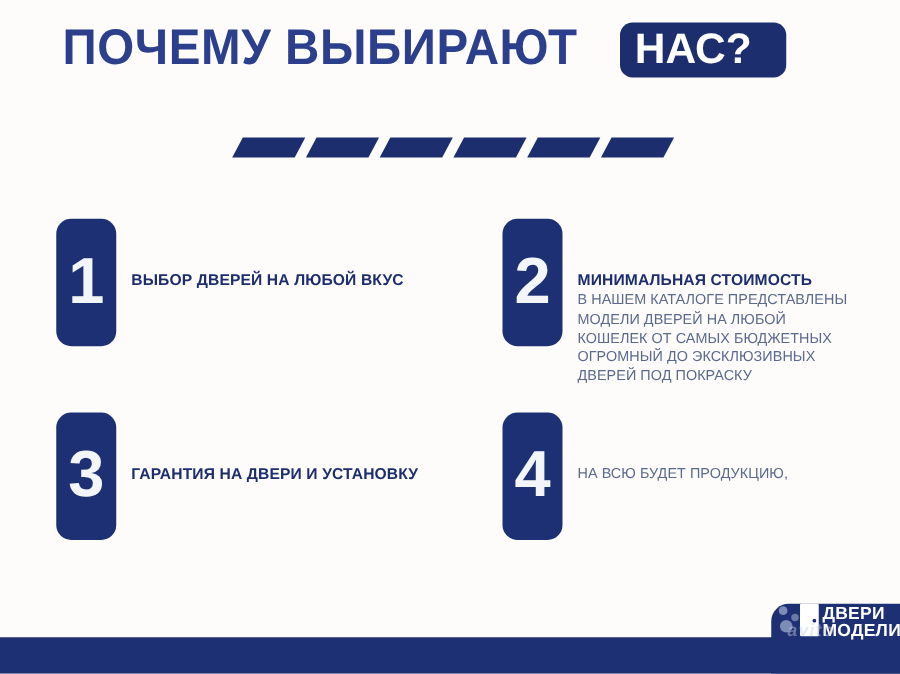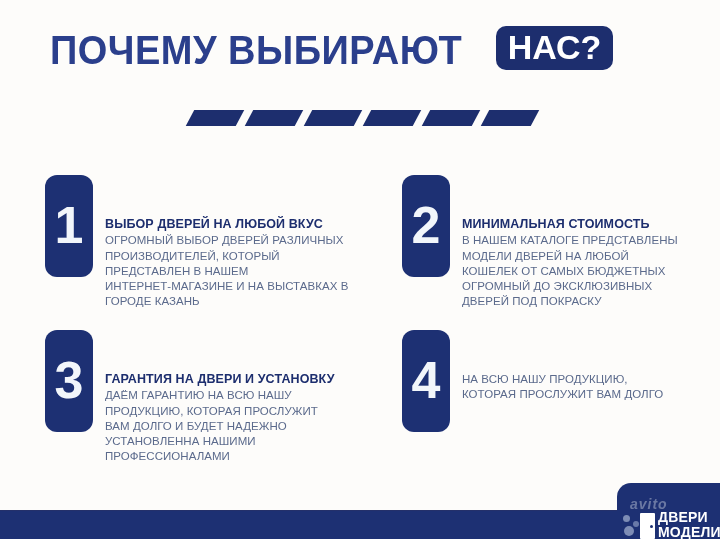--- a/index.html
+++ b/index.html
@@ -5,30 +5,30 @@
   html,body{margin:0;padding:0;}
   body{
     width:720px;height:539px;
     background:#fdfcfa;
     font-family:"Liberation Sans","DejaVu Sans",sans-serif;
     overflow:hidden;position:relative;
   }
   
   #title-block{
     position:absolute;left:50px;top:18px;width:640px;height:52px;
-    display:flex;align-items:flex-end;
+    display:flex;align-items:flex-start;
   }
   #title-main{
     font-size:40px;font-weight:bold;color:#2b3f8c;
     letter-spacing:0.5px;line-height:1;white-space:nowrap;
     transform:scaleX(0.95);transform-origin:left center;
   }
   #title-badge{
     margin-left:12px;background:#1d2e6e;border-radius:10px;
-    padding:4px 12px 6px 12px;display:inline-block;
+    padding:4px 28px 6px 12px;display:inline-block;
   }
   #title-badge-text{
     font-size:34px;font-weight:bold;color:#ffffff;line-height:1;
     white-space:nowrap;display:block;
   }
   
   #stripes{
     position:absolute;left:190px;top:110px;width:348px;height:18px;
     display:flex;gap:9px;
   }
@@ -67,21 +67,21 @@
   }
   .fbody span{display:block;white-space:nowrap;}
   
   #bottom-bar{
     position:absolute;left:0;bottom:0;width:720px;height:28px;
     background:#1d3073;border-top:1px solid #24306a;
   }
   #logo-panel{
     position:absolute;left:617px;top:483px;width:103px;height:56px;
     background:#1d3073;border-top-left-radius:14px;
-    display:flex;align-items:flex-end;padding-left:6px;box-sizing:border-box;
+    display:flex;align-items:flex-start;padding-left:6px;box-sizing:border-box;
   }
   #logo-dots{
     position:relative;width:16px;height:26px;flex:0 0 16px;
   }
   #logo-dots i{
     position:absolute;display:block;background:#7d8cb5;border-radius:50%;
   }
   #logo-dots i:nth-child(1){width:7px;height:7px;left:0;top:2px;}
   #logo-dots i:nth-child(2){width:10px;height:10px;left:1px;top:13px;}
   #logo-dots i:nth-child(3){width:6px;height:6px;left:10px;top:8px;opacity:.8;}
@@ -124,27 +124,20 @@
 </div>
 
 <div id="features">
 
   <div class="feature col1 row1">
     <div class="badge">
       <span class="badge-num">1</span>
     </div>
     <div class="ftext">
       <p class="fhead">ВЫБОР ДВЕРЕЙ НА ЛЮБОЙ ВКУС</p>
-      <p class="fbody">
-        <span>ОГРОМНЫЙ ВЫБОР ДВЕРЕЙ РАЗЛИЧНЫХ</span>
-        <span>ПРОИЗВОДИТЕЛЕЙ, КОТОРЫЙ</span>
-        <span>ПРЕДСТАВЛЕН В НАШЕМ</span>
-        <span>ИНТЕРНЕТ-МАГАЗИНЕ И НА ВЫСТАВКАХ В</span>
-        <span>ГОРОДЕ КАЗАНЬ</span>
-      </p>
     </div>
   </div>
 
   <div class="feature col2 row1">
     <div class="badge">
       <span class="badge-num">2</span>
     </div>
     <div class="ftext">
       <p class="fhead">МИНИМАЛЬНАЯ СТОИМОСТЬ</p>
       <p class="fbody">
@@ -156,38 +149,30 @@
       </p>
     </div>
   </div>
 
   <div class="feature col1 row2">
     <div class="badge">
       <span class="badge-num">3</span>
     </div>
     <div class="ftext">
       <p class="fhead">ГАРАНТИЯ НА ДВЕРИ И УСТАНОВКУ</p>
-      <p class="fbody">
-        <span>ДАЁМ ГАРАНТИЮ НА ВСЮ НАШУ</span>
-        <span>ПРОДУКЦИЮ, КОТОРАЯ ПРОСЛУЖИТ</span>
-        <span>ВАМ ДОЛГО И БУДЕТ НАДЕЖНО</span>
-        <span>УСТАНОВЛЕННА НАШИМИ</span>
-        <span>ПРОФЕССИОНАЛАМИ</span>
-      </p>
     </div>
   </div>
 
   <div class="feature col2 row2">
     <div class="badge">
       <span class="badge-num">4</span>
     </div>
     <div class="ftext">
       <p class="fbody">
-        <span>НА ВСЮ НАШУ ПРОДУКЦИЮ,</span>
-        <span>КОТОРАЯ ПРОСЛУЖИТ ВАМ ДОЛГО</span>
+        <span>НА ВСЮ БУДЕТ ПРОДУКЦИЮ,</span>
       </p>
     </div>
   </div>
 
 </div>
 
 <div id="bottom-bar"></div>
 
 <div id="logo-panel">
   <span id="logo-dots">

